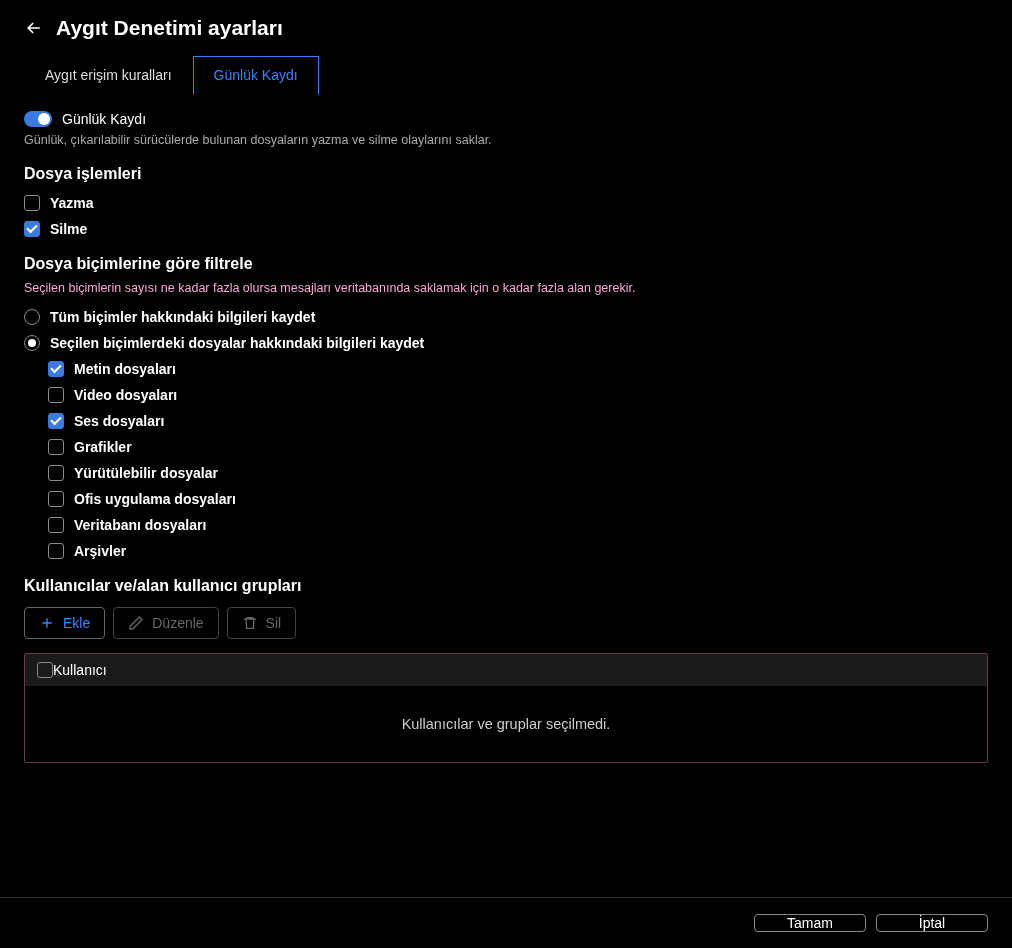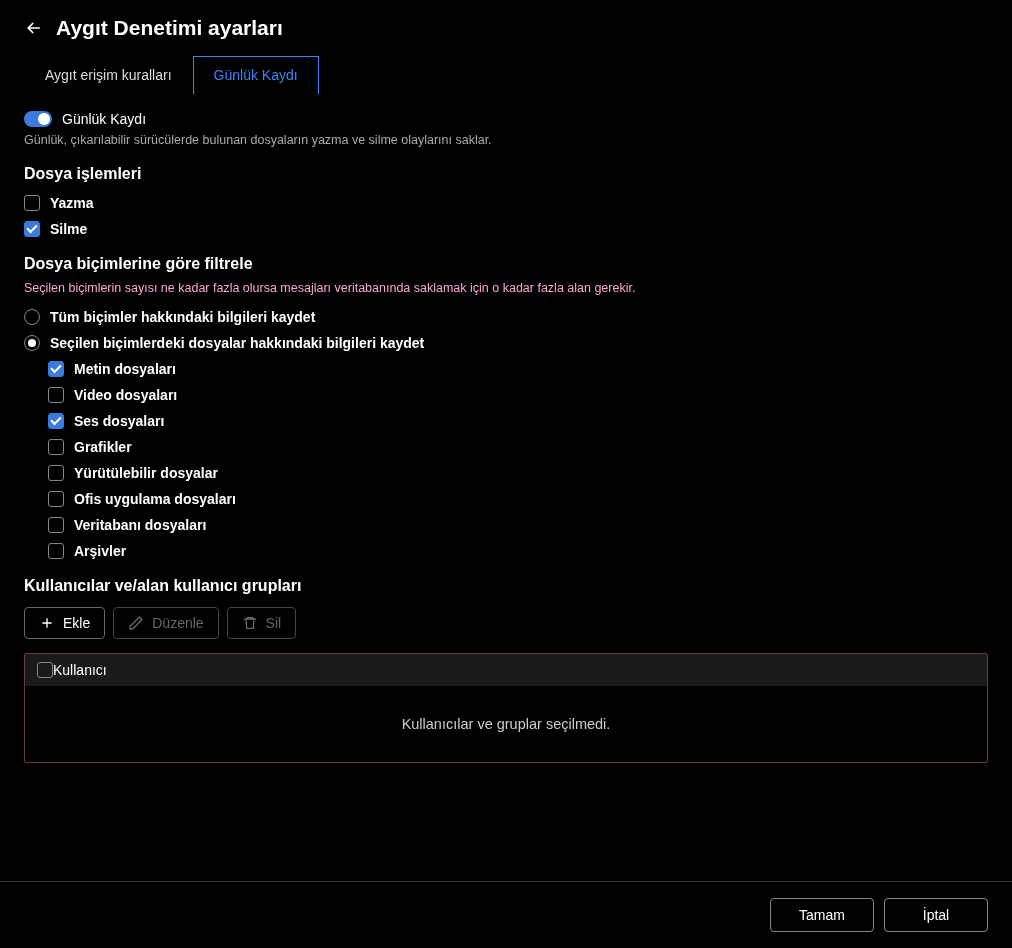--- a/index.html
+++ b/index.html
@@ -138,21 +138,21 @@
   margin-bottom: 14px;
 }
 .btn {
   display: flex;
   align-items: center;
   gap: 8px;
   padding: 7px 14px;
   border: 1px solid #666;
   border-radius: 4px;
   background: transparent;
-  color: #ffffff;
+  color: #3b82f6;
   cursor: pointer;
   font-size: 14px;
 }
 .btn.disabled {
   color: #666;
   border-color: #444;
   cursor: default;
   text-align: right;
 }
 .btn svg { width: 16px; height: 16px; }
@@ -177,22 +177,22 @@
   position: absolute;
   bottom: 0; left: 0; right: 0;
   border-top: 1px solid #333;
   padding: 16px 24px;
   display: flex;
   justify-content: flex-end;
   gap: 10px;
   background: #000;
 }
 .footer-btn {
-  width: 104px;
-  padding: 8px 0;
+  width: 112px;
+  padding: 0 0;
   text-align: center;
   border: 1px solid #888;
   border-radius: 4px;
   cursor: pointer;
   font-size: 14px;
 }
 </style>
 </head>
 <body>
 

